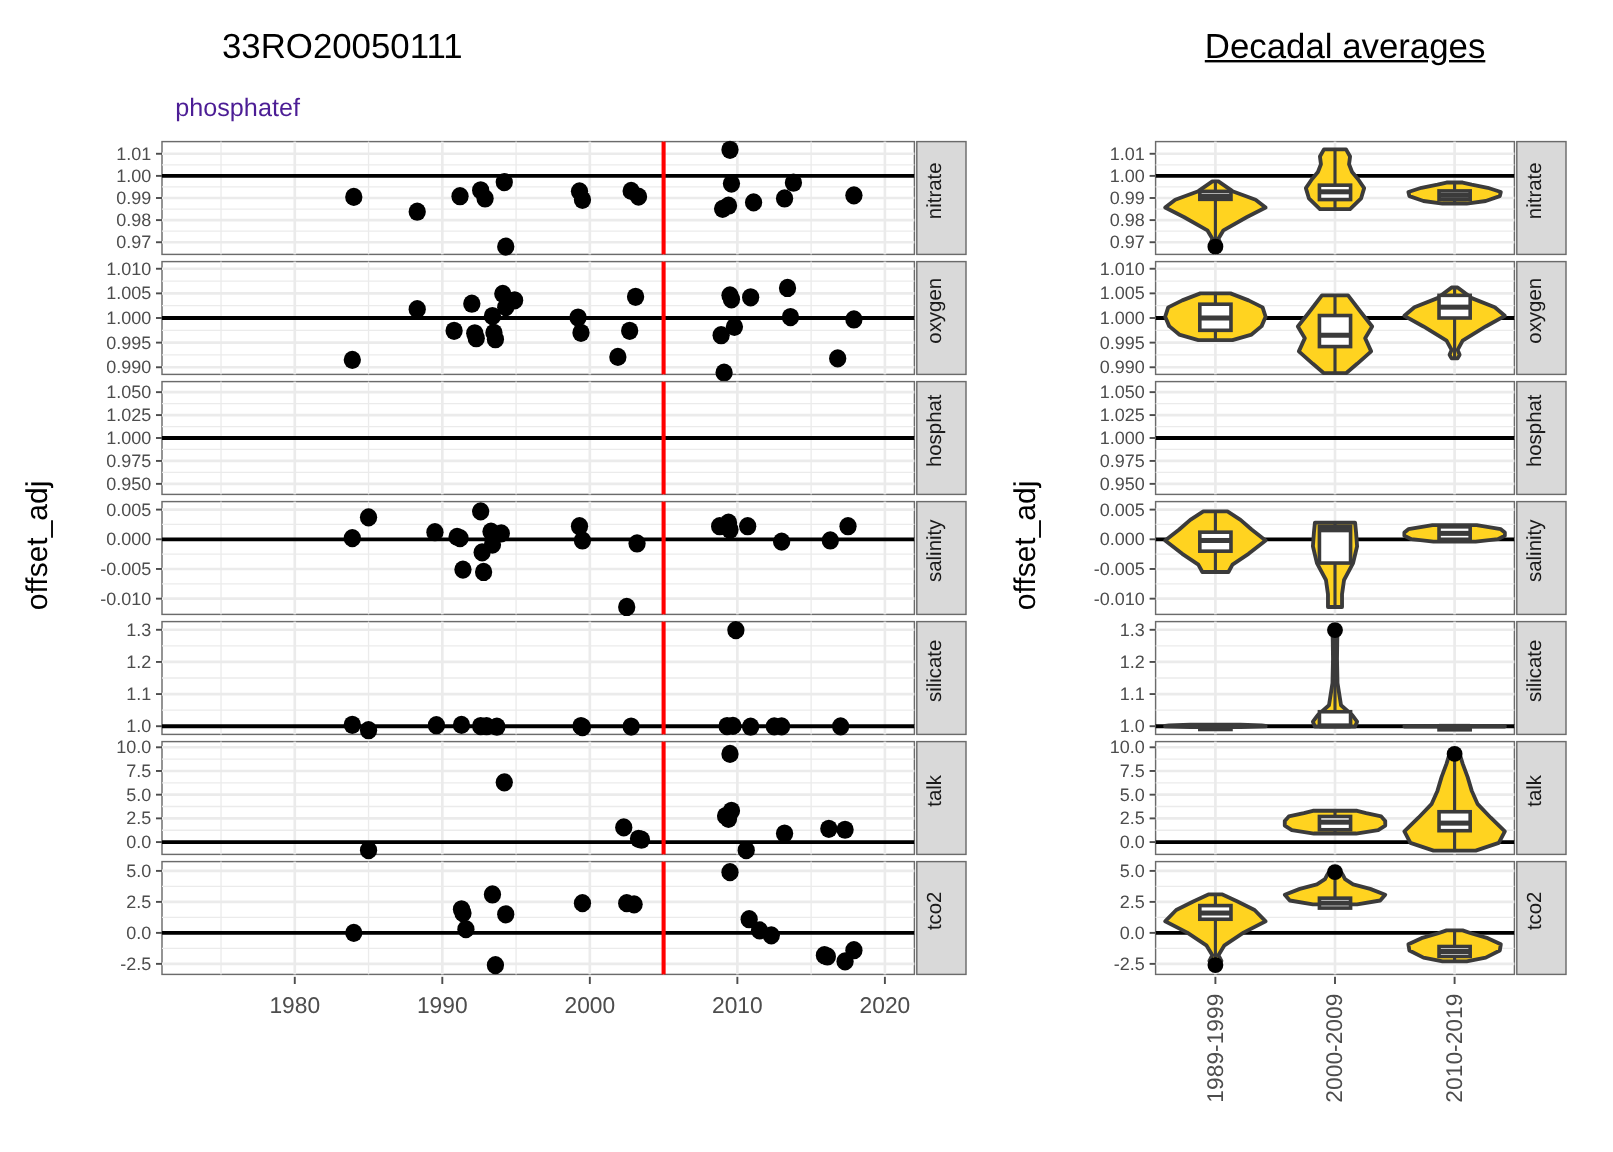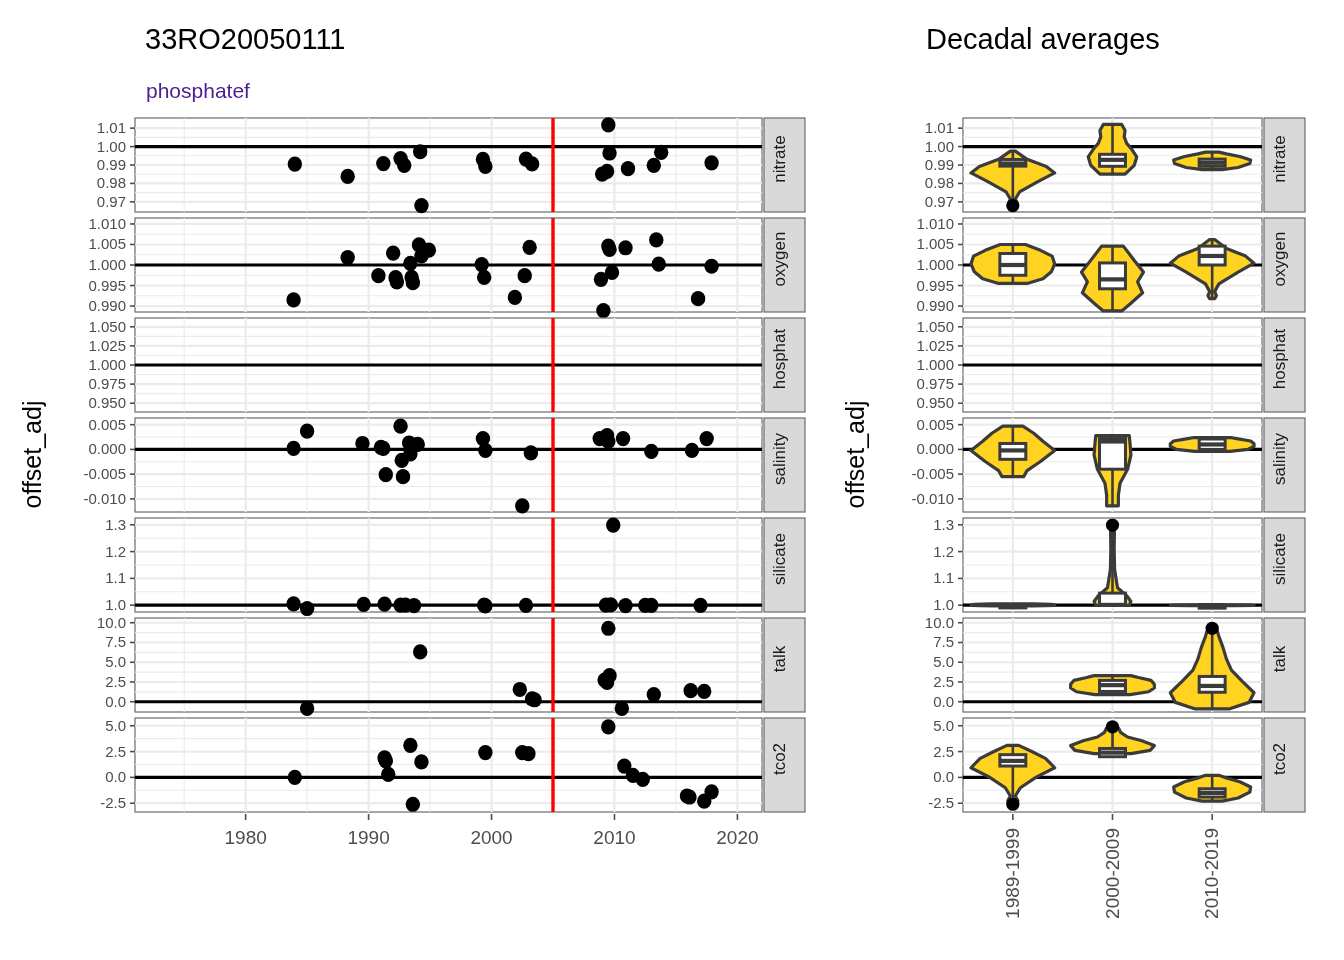--- a/index.html
+++ b/index.html
@@ -1,39 +1,39 @@
 <!DOCTYPE html>
 <html><head>
 <meta charset="utf-8">
 <style>
   html,body{margin:0;padding:0;}
   body{width:1344px;height:960px;background:#ffffff;
        font-family:"Liberation Sans","DejaVu Sans",sans-serif;
        color:#000;overflow:hidden;}
   #root{position:relative;width:1344px;height:960px;}
-  .ttl{position:absolute;font-size:29px;color:#000;letter-spacing:0px;}
+  .ttl{position:absolute;font-size:29px;color:#000;letter-spacing:0px;margin-left:40px;}
   .sub{position:absolute;font-size:21px;color:#4c1d95;}
   .axlab{position:absolute;font-size:25px;color:#000;
          transform-origin:center center;}
   svg{display:block;}
   .tick-txt{font-family:"Liberation Sans","DejaVu Sans",sans-serif;
             font-size:15px;fill:#4d4d4d;}
   .tick-txt-x{font-family:"Liberation Sans","DejaVu Sans",sans-serif;
             font-size:19px;fill:#4d4d4d;}
   .strip-txt{font-family:"Liberation Sans","DejaVu Sans",sans-serif;
              font-size:17px;fill:#1a1a1a;}
 </style>
 </head>
 <body>
 
 <div id="root">
 
   <div class="ttl" style="left:145px;top:23px;">33RO20050111</div>
   <div class="sub" style="left:146px;top:79px;">phosphatef</div>
-  <div class="ttl" style="left:926px;top:23px;">Decadal averages</div>
+  <div class="ttl" style="left:964px;top:23px;text-decoration:underline;">Decadal averages</div>
 
   <div class="axlab" style="left:-28px;top:440px;width:120px;text-align:center;
        transform:rotate(-90deg);">offset_adj</div>
   <div class="axlab" style="left:795px;top:440px;width:120px;text-align:center;
        transform:rotate(-90deg);">offset_adj</div>
 
   <svg id="plot" width="1344" height="960">
       <g>
         <rect x="135" y="118" width="627" height="94" fill="#FFFFFF" stroke="#6b6b6b" stroke-width="1.2"></rect>
         <line x1="135" y1="128.1372549019609" x2="762" y2="128.1372549019609" stroke="#EBEBEB" stroke-width="2.2"></line>

